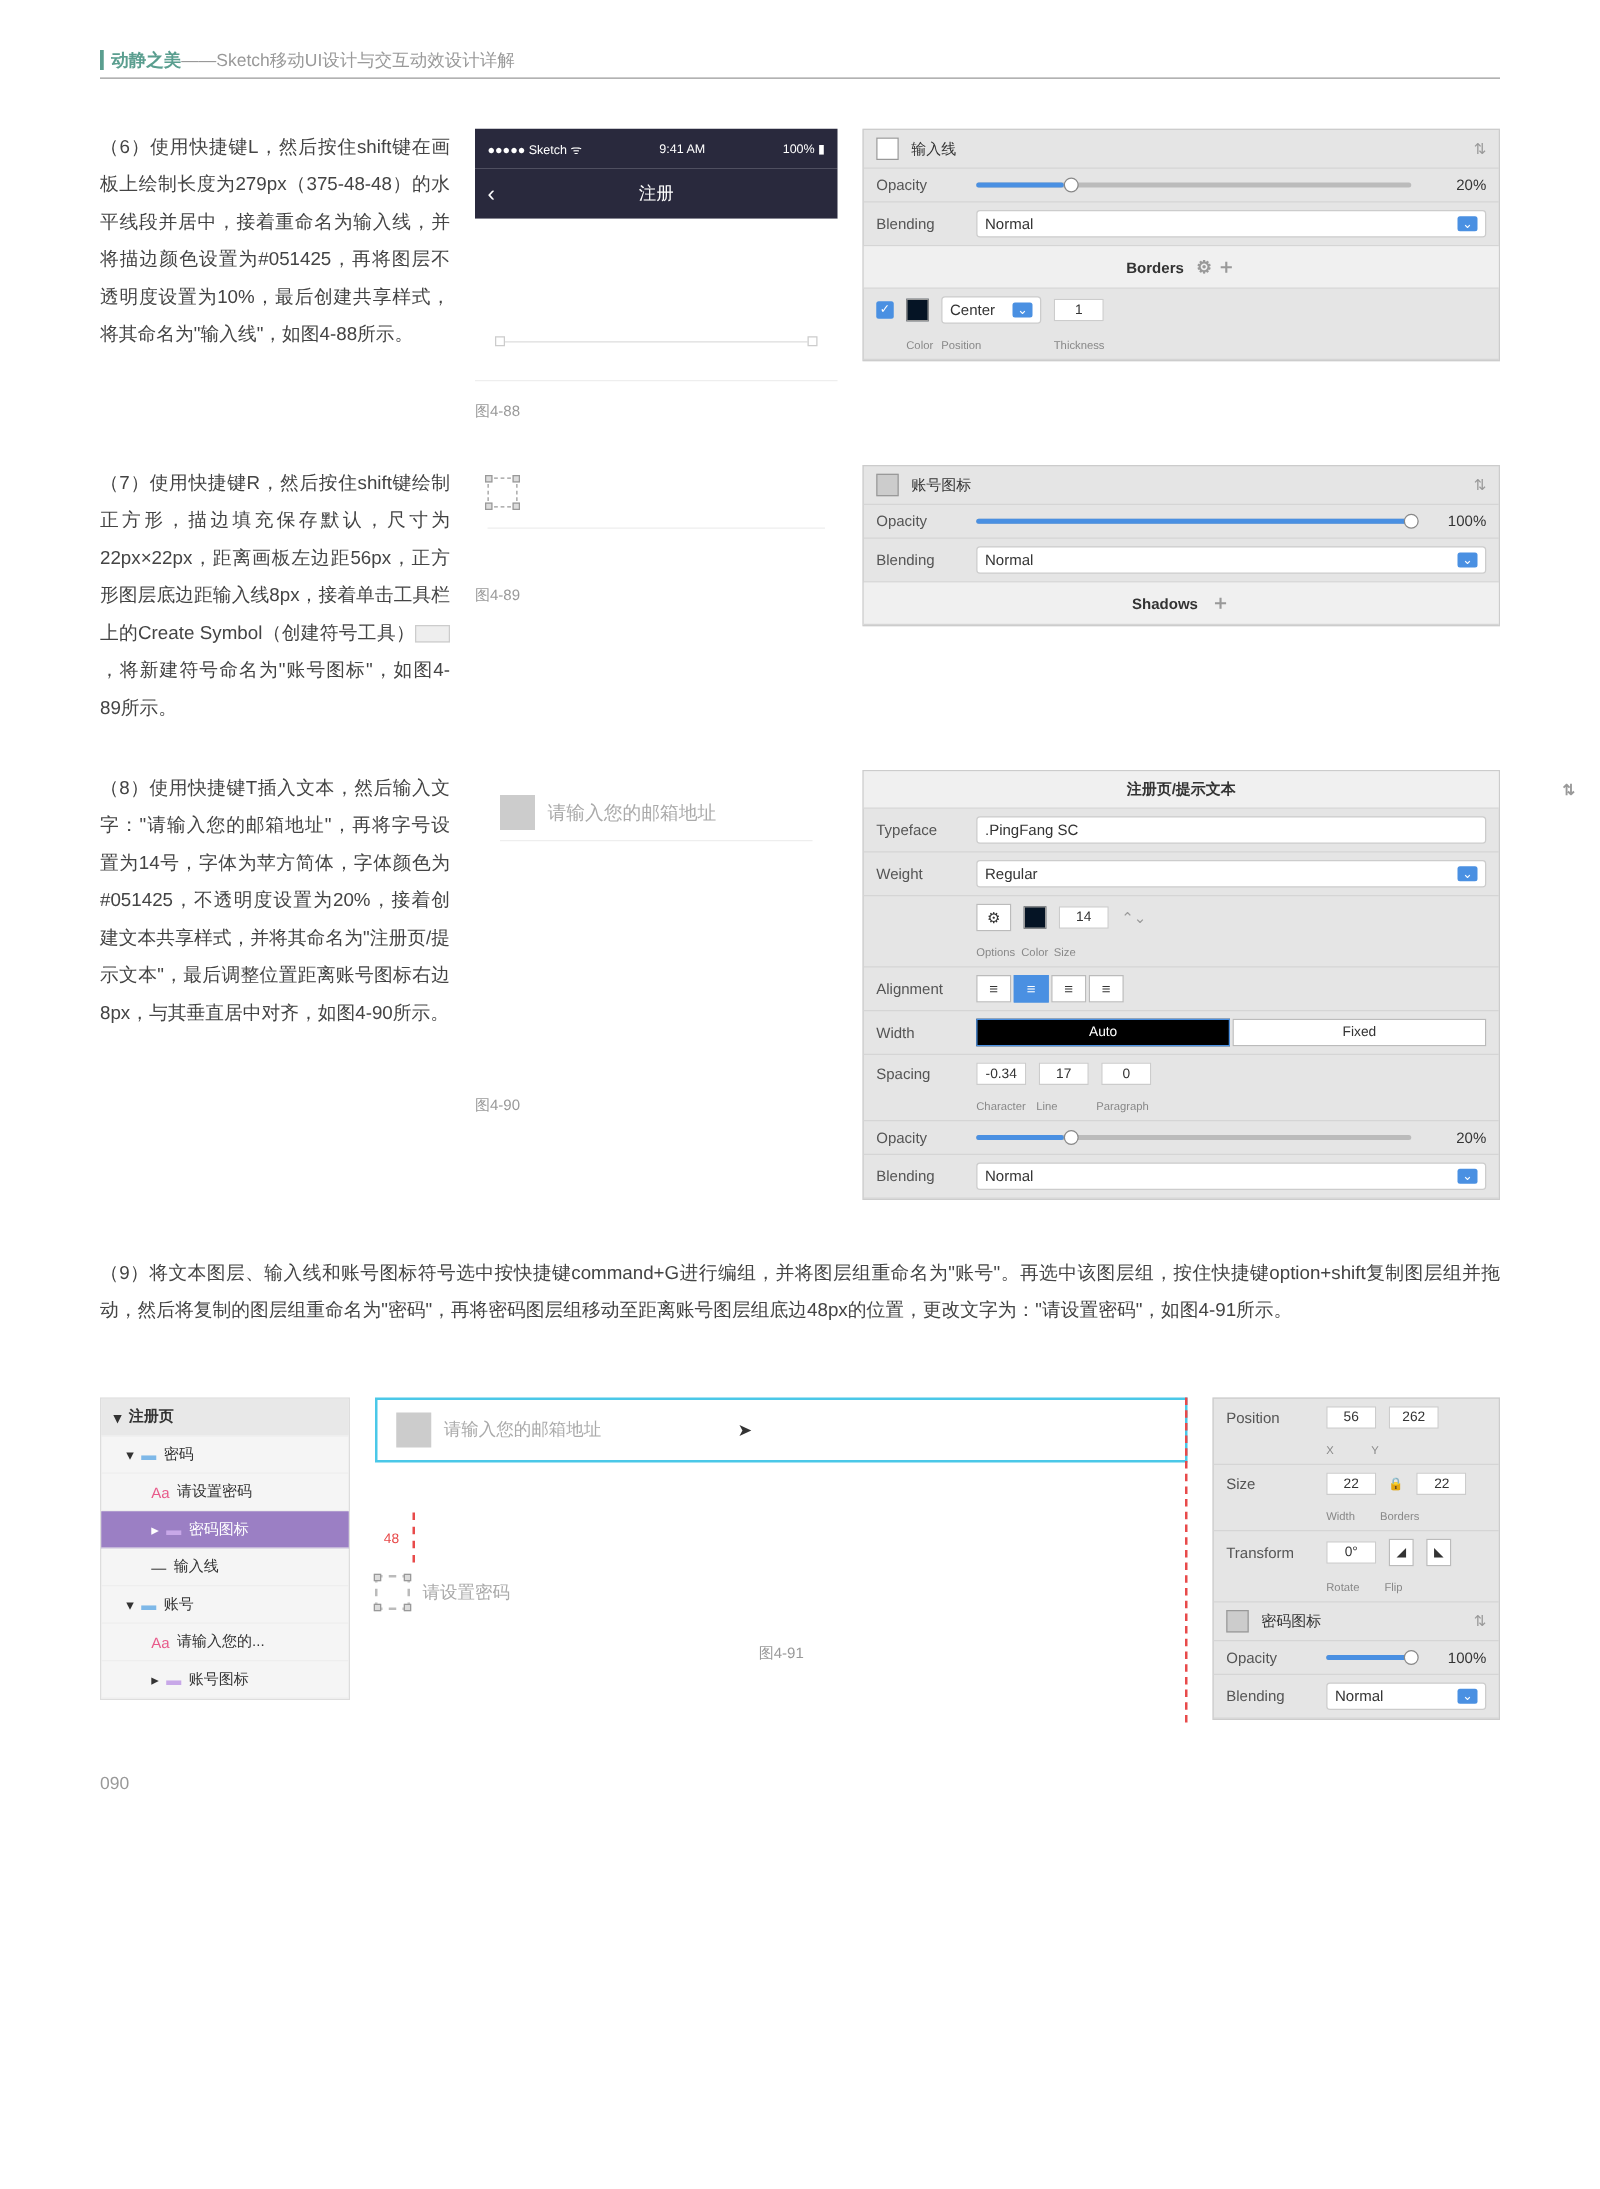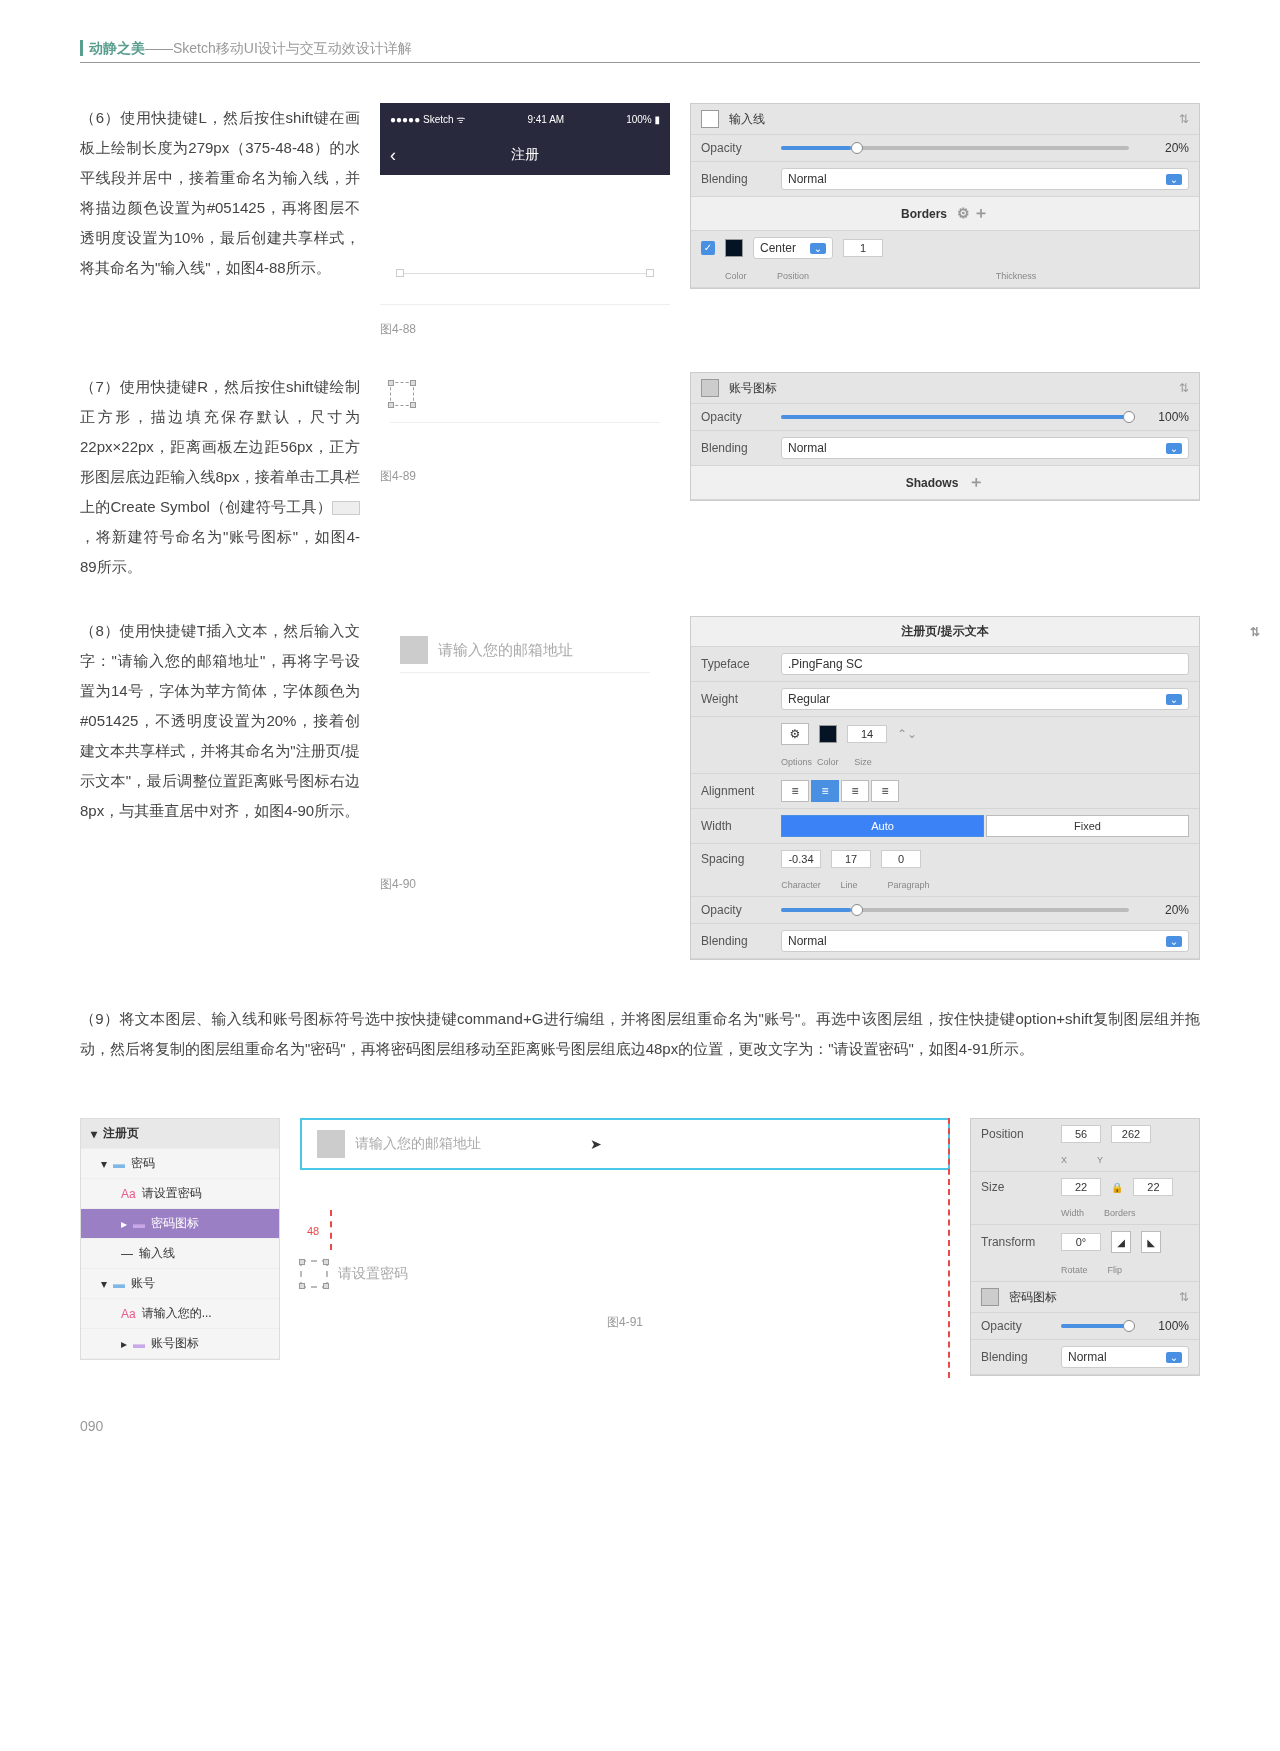--- a/index.html
+++ b/index.html
@@ -28,38 +28,38 @@
 .swatch{width:18px;height:18px;border:1px solid #999;background:#fff}
 .swatch.dark{background:#051425}
 .insp-label{width:70px;color:#555}
 .slider{flex:1;height:4px;background:#bbb;border-radius:2px;position:relative}
 .slider-fill{height:100%;background:#4a90e2;border-radius:2px}
 .slider-knob{width:12px;height:12px;background:#fff;border:1px solid #888;border-radius:50%;position:absolute;top:-4px}
 .val{width:50px;text-align:right}
 .select{flex:1;background:#fff;border:1px solid #ccc;padding:3px 6px;display:flex;justify-content:space-between;align-items:center;border-radius:3px}
 .select .arr{background:#4a90e2;color:#fff;width:16px;text-align:center;border-radius:2px;font-size:10px}
 .checkbox{width:14px;height:14px;background:#4a90e2;color:#fff;font-size:10px;text-align:center;line-height:14px;border-radius:2px}
-.micro{font-size:9px;color:#888;text-align:center}
+.micro{font-size:9px;color:#888;text-align:left}
 .input-box{background:#fff;border:1px solid #ccc;padding:2px 6px;min-width:40px;text-align:center;font-size:11px}
 
 .mock2{background:#fff;height:80px;position:relative;padding:10px}
 .sq{width:24px;height:24px;border:1px dashed #999;position:absolute;left:10px;top:10px}
 .sq-corner{width:6px;height:6px;background:#ddd;border:1px solid #999;position:absolute}
 .line2{position:absolute;left:10px;right:10px;top:50px;border-bottom:1px solid #eee}
 .mock3{background:#fff;height:80px;position:relative;padding:20px}
 .gray-sq{width:28px;height:28px;background:#ccc}
 .placeholder-txt{color:#aaa;font-size:15px;margin-left:10px}
 .mock3-inner{display:flex;align-items:center;border-bottom:1px solid #eee;padding-bottom:8px}
 
 .align-btns{display:flex;gap:2px}
 .align-btn{width:28px;height:22px;background:#fff;border:1px solid #bbb;display:flex;align-items:center;justify-content:center;font-size:12px}
 .align-btn.active{background:#4a90e2;color:#fff;border-color:#4a90e2}
 .width-btns{display:flex;gap:2px;flex:1}
 .width-btn{flex:1;height:22px;background:#fff;border:1px solid #bbb;display:flex;align-items:center;justify-content:center;font-size:11px}
-.width-btn.active{background:#3b82f6;color:#fff;border-color:#4a90e2}
+.width-btn.active{background:#000000;color:#fff;border-color:#4a90e2}
 
 .row4{display:flex;gap:20px;align-items:flex-start;margin-top:20px}
 .layers{flex:0 0 200px;background:#f5f5f5;border:1px solid #ddd;font-size:12px}
 .layer-item{padding:6px 10px;display:flex;align-items:center;gap:6px;border-bottom:1px solid #eee}
 .layer-item.h{background:#e8e8e8;font-weight:bold}
 .layer-item.sel{background:#9b7fc4;color:#fff}
 .folder{color:#7eb8e8}
 .folder.purple{color:#c8a8e8}
 .aa{color:#e85a8a;font-size:12px}
 .canvas{flex:1;position:relative;height:260px}

